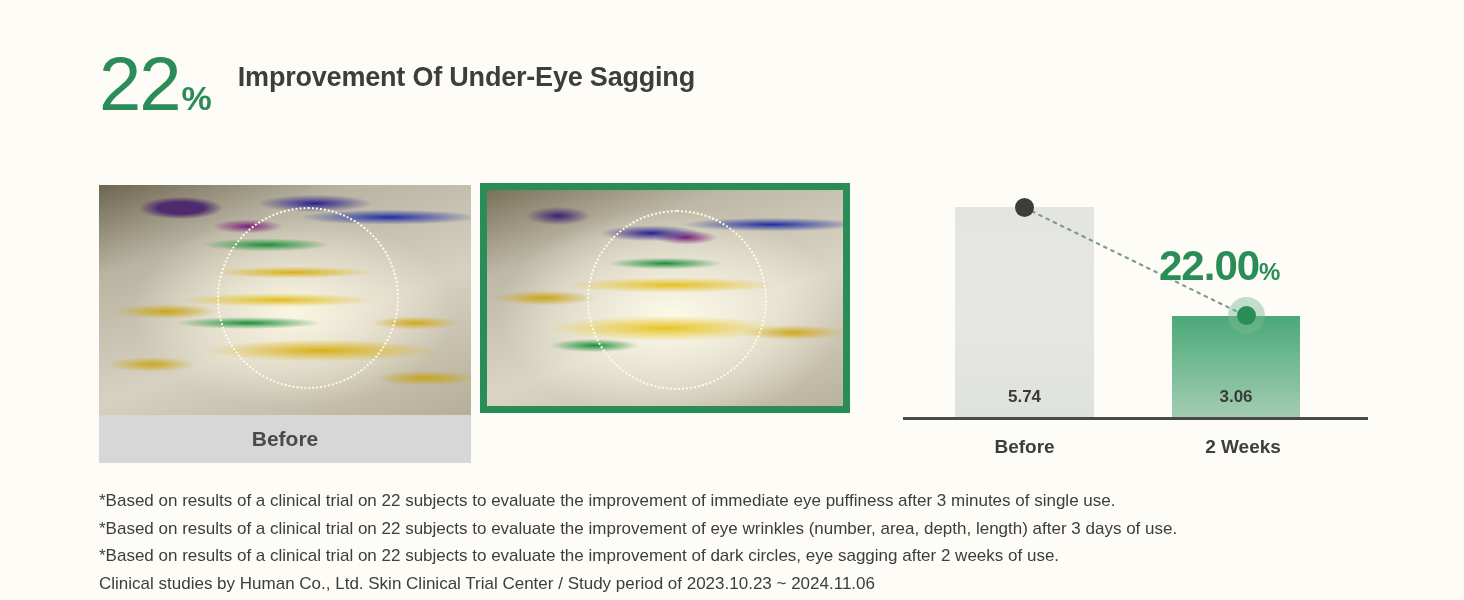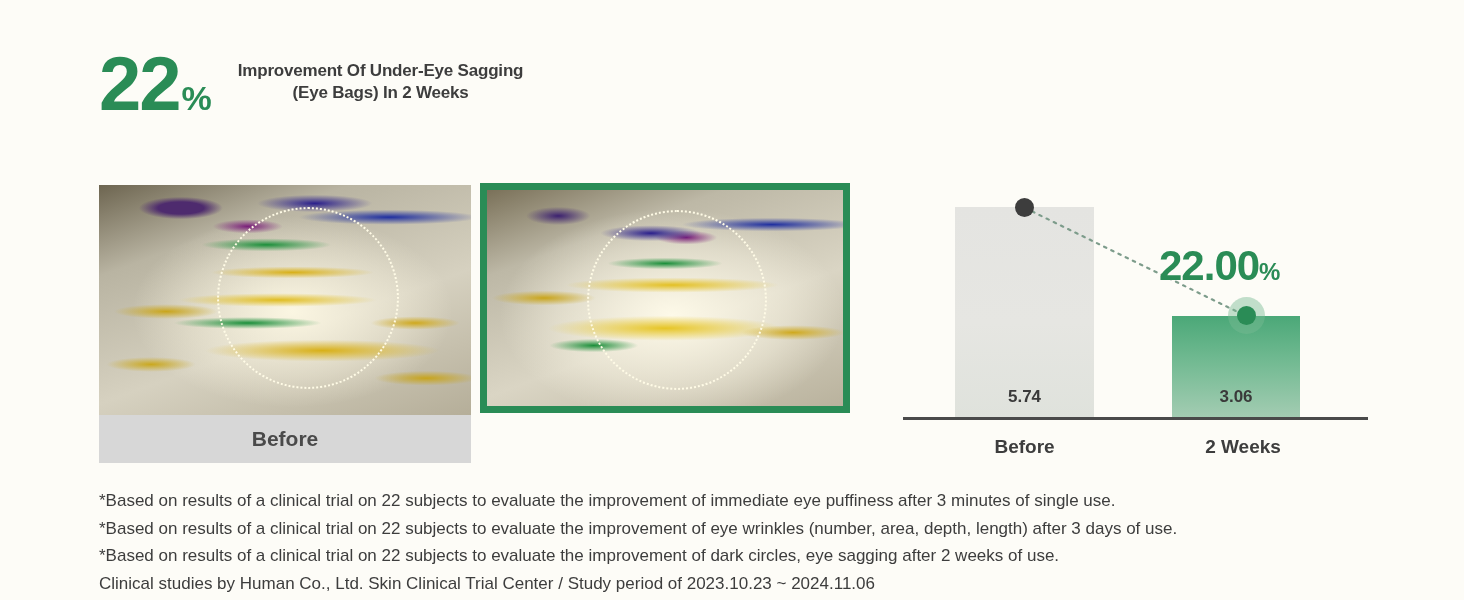--- a/index.html
+++ b/index.html
@@ -29,39 +29,38 @@
     align-items: flex-start;
   }
   .stat-block {
     display: flex;
     align-items: baseline;
     color: #2a8c56;
     line-height: 1;
   }
   .stat-number {
     font-size: 76px;
-    font-weight: 700;
+    font-weight: 400;
     letter-spacing: -2px;
     color: #2a8c56;
   }
   .stat-percent {
     font-size: 34px;
     font-weight: 800;
     color: #2a8c56;
     margin-left: 2px;
   }
   .headline-text {
     margin-left: 26px;
     margin-top: 14px;
-    font-size: 17px;
+    font-size: 27px;
     font-weight: 800;
     color: #3d3d3d;
     line-height: 1.28;
     letter-spacing: -0.2px;
-    text-align: center;
   }
   .headline-text .ln { display: block; white-space: nowrap; }
 
   
   .panel {
     position: absolute;
   }
   .panel-before { left: 99px; top: 185px; width: 372px; }
   .panel-after  { left: 480px; top: 183px; width: 370px; }
 
@@ -239,21 +238,20 @@
 
 <div class="stage">
 
   <div class="headline">
     <div class="stat-block">
       <span class="stat-number">22</span>
       <span class="stat-percent">%</span>
     </div>
     <div class="headline-text">
       <span class="ln">Improvement Of Under-Eye Sagging</span>
-      <span class="ln">(Eye Bags) In 2 Weeks</span>
     </div>
   </div>
 
   <div class="panel panel-before">
     <div class="photo-frame">
       <div class="photo">
         <div class="skin"></div>
         <div class="roi"></div>
       </div>
     </div>

